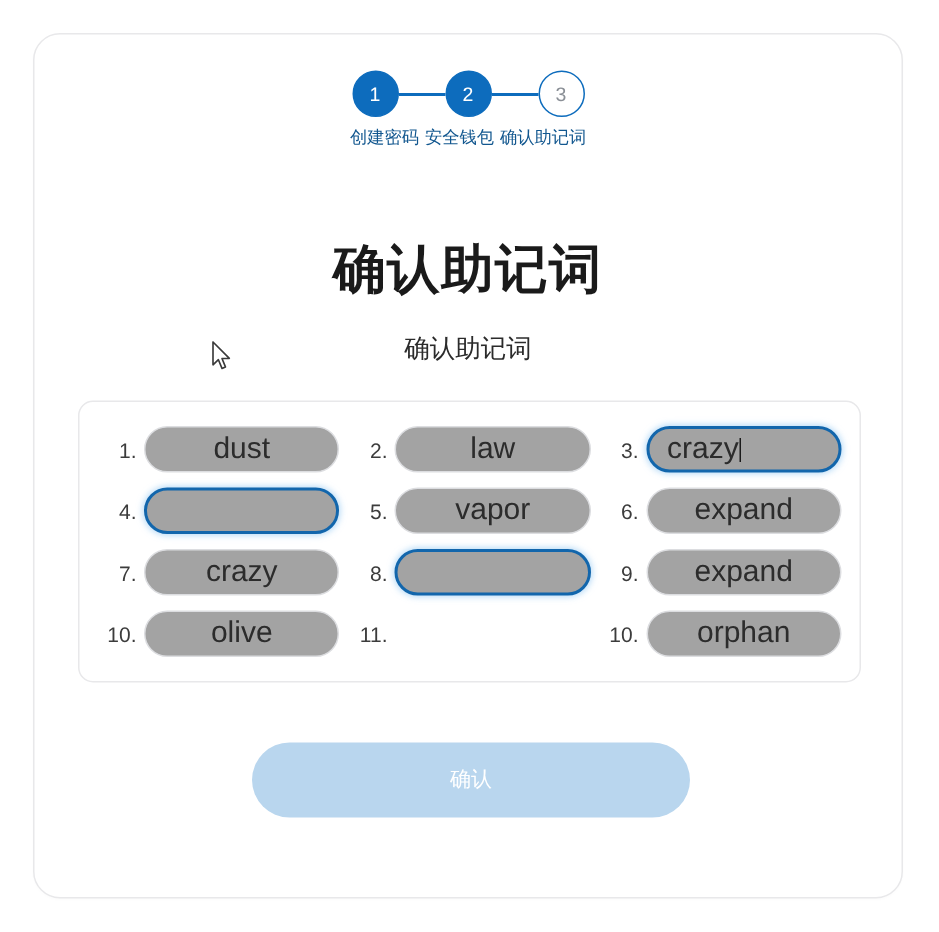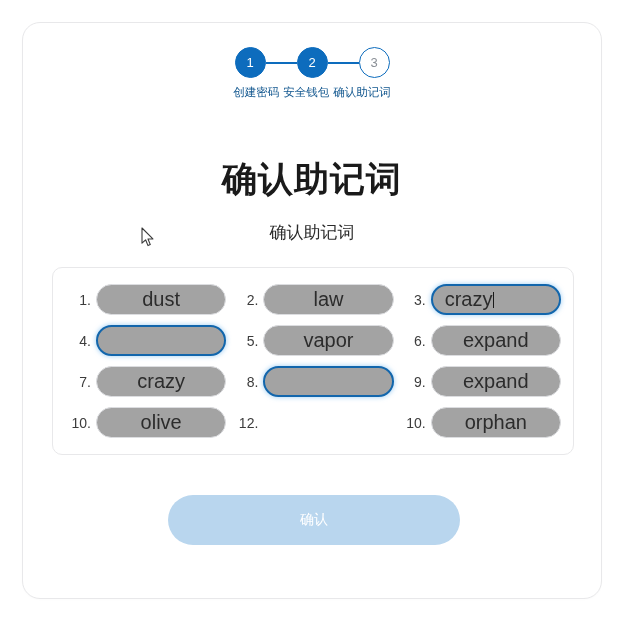--- a/index.html
+++ b/index.html
@@ -289,21 +289,21 @@
               <span class="val">expand</span>
             </div>
           </div>
           <div class="word-cell">
             <div class="word-index">10.</div>
             <div class="word-pill">
               <span class="val">olive</span>
             </div>
           </div>
           <div class="word-cell">
-            <div class="word-index">12.</div>
+            <div class="word-index">11.</div>
           </div>
           <div class="word-cell">
             <div class="word-index">10.</div>
             <div class="word-pill">
               <span class="val">orphan</span>
             </div>
           </div>
         </div>
     </div>
 

